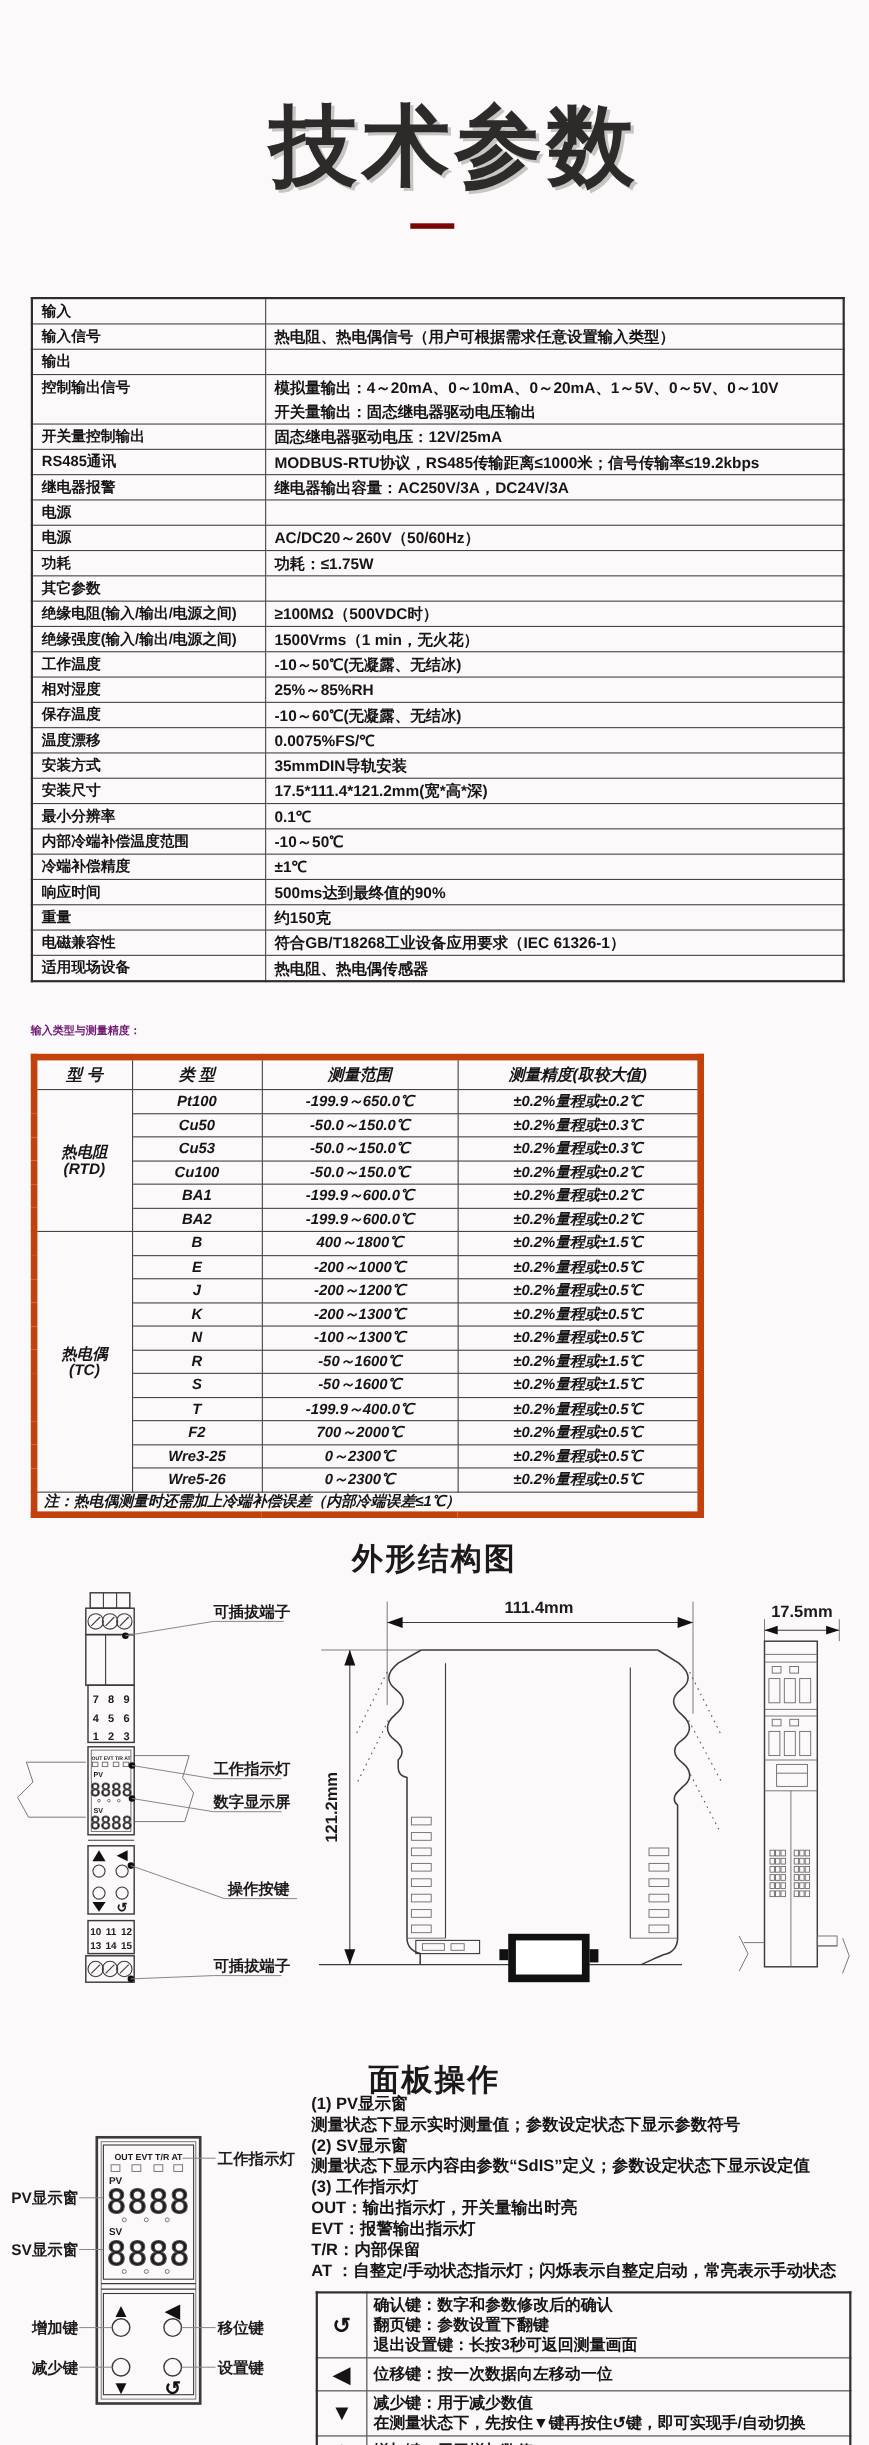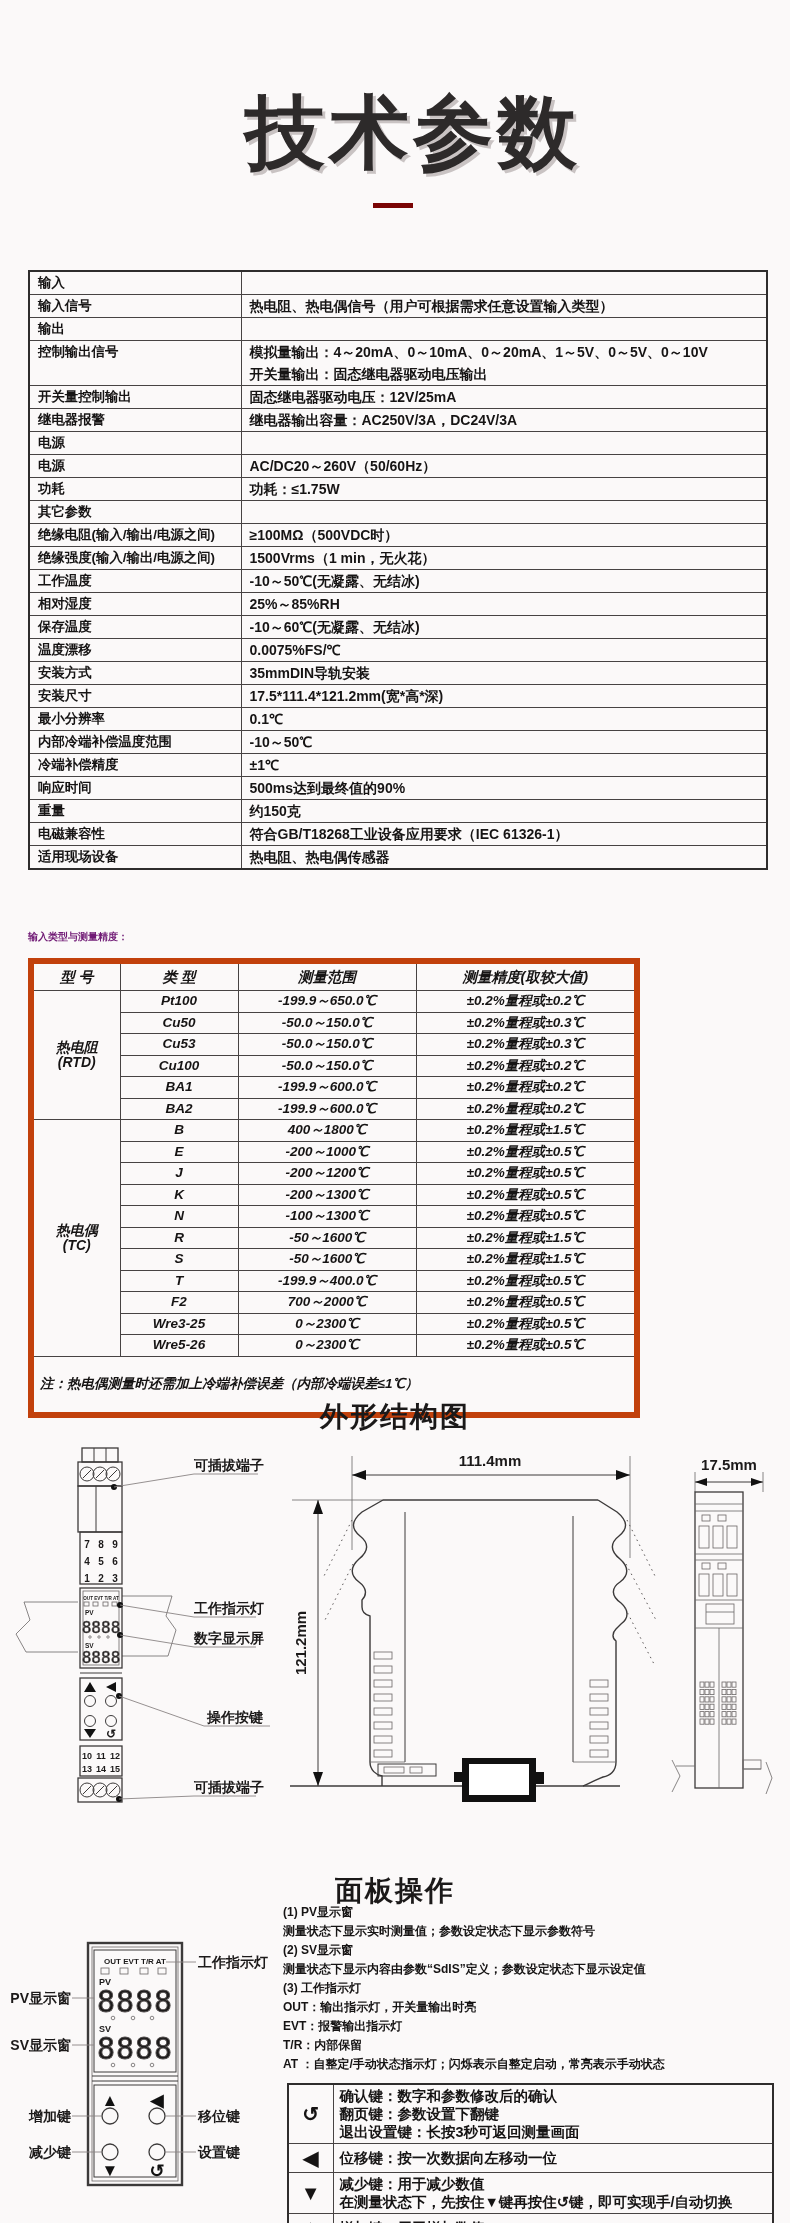--- a/index.html
+++ b/index.html
@@ -19,39 +19,39 @@
   .spec .c2 div{line-height:22px;}
   .spec .c2{height:22px;}
   
   #types-heading{position:absolute;left:28px;top:930px;font-size:10px;font-weight:700;color:#701a75;}
   .types{position:absolute;left:28px;top:958px;width:606px;table-layout:fixed;
          border:6px solid #c2410c;font-size:13.5px;font-weight:600;color:#161414;font-style:italic;}
   .types th,.types td{border:1px solid #474343;text-align:center;vertical-align:middle;padding:0;}
   .types th{height:26px;font-size:14.5px;font-weight:700;}
   .types td{height:20.5px;line-height:1.05;}
   .types .model{font-size:14px;font-weight:700;}
-  .types .note-cell{text-align:left;padding:19px 6px;height:17px;font-size:13.5px;}
+  .types .note-cell{text-align:left;padding:0 6px;height:17px;font-size:13.5px;}
   
   .sec-h{position:absolute;left:0;width:790px;text-align:center;margin:0;
          font-size:28px;font-weight:900;color:#1b1919;letter-spacing:2px;}
   #outline-heading{top:1398px;}
   #panel-heading{top:1872px;}
   
   #outline-svg{position:absolute;left:0;top:1430px;}
   #panel-svg{position:absolute;left:0;top:1940px;}
   svg text{font-family:"Liberation Sans",sans-serif;fill:#1c1a1a;}
   .seg{font-family:"DejaVu Sans Mono",monospace;}
   .callout{font-size:14px;font-weight:700;}
   .dim{font-size:15px;font-weight:600;}
   .ln{stroke:#3c3a3a;fill:none;}
   .thin{stroke:#6b6767;stroke-width:0.8;fill:none;}
   .leader{stroke:#8a8585;stroke-width:0.9;fill:none;}
   .dot{fill:#111;}
   
-  #descs{position:absolute;left:283px;top:1903px;width:502px;font-size:12px;font-weight:600;color:#161414;}
+  #descs{position:absolute;left:283px;top:1903px;width:502px;font-size:15px;font-weight:600;color:#161414;}
   #descs div{line-height:19px;white-space:nowrap;}
   .keys{position:absolute;left:287px;top:2083px;width:485px;table-layout:fixed;
         border:2px solid #2f2d2d;font-size:14.5px;font-weight:600;color:#161414;}
   .keys td{border:1px solid #474343;padding:2px 6px;vertical-align:middle;}
   .keys .key{text-align:center;font-size:20px;font-weight:700;padding:2px 0;}
   .keys .desc div{line-height:18px;white-space:nowrap;}
 </style>
 </head>
 <body>
 
@@ -84,20 +84,26 @@
           <td class="c1">控制输出信号</td>
           <td class="c2" style="height: 44px;">
             <div>模拟量输出：4～20mA、0～10mA、0～20mA、1～5V、0～5V、0～10V</div>
             <div>开关量输出：固态继电器驱动电压输出</div>
           </td>
         </tr>
         <tr>
           <td class="c1">开关量控制输出</td>
           <td class="c2" style="height: 22px;">
             <div>固态继电器驱动电压：12V/25mA</div>
+          </td>
+        </tr>
+        <tr>
+          <td class="c1">RS485通讯</td>
+          <td class="c2" style="height: 22px;">
+            <div>MODBUS-RTU协议，RS485传输距离≤1000米；信号传输率≤19.2kbps</div>
           </td>
         </tr>
         <tr>
           <td class="c1">继电器报警</td>
           <td class="c2" style="height: 22px;">
             <div>继电器输出容量：AC250V/3A，DC24V/3A</div>
           </td>
         </tr>
         <tr>
           <td class="c1">电源</td>

